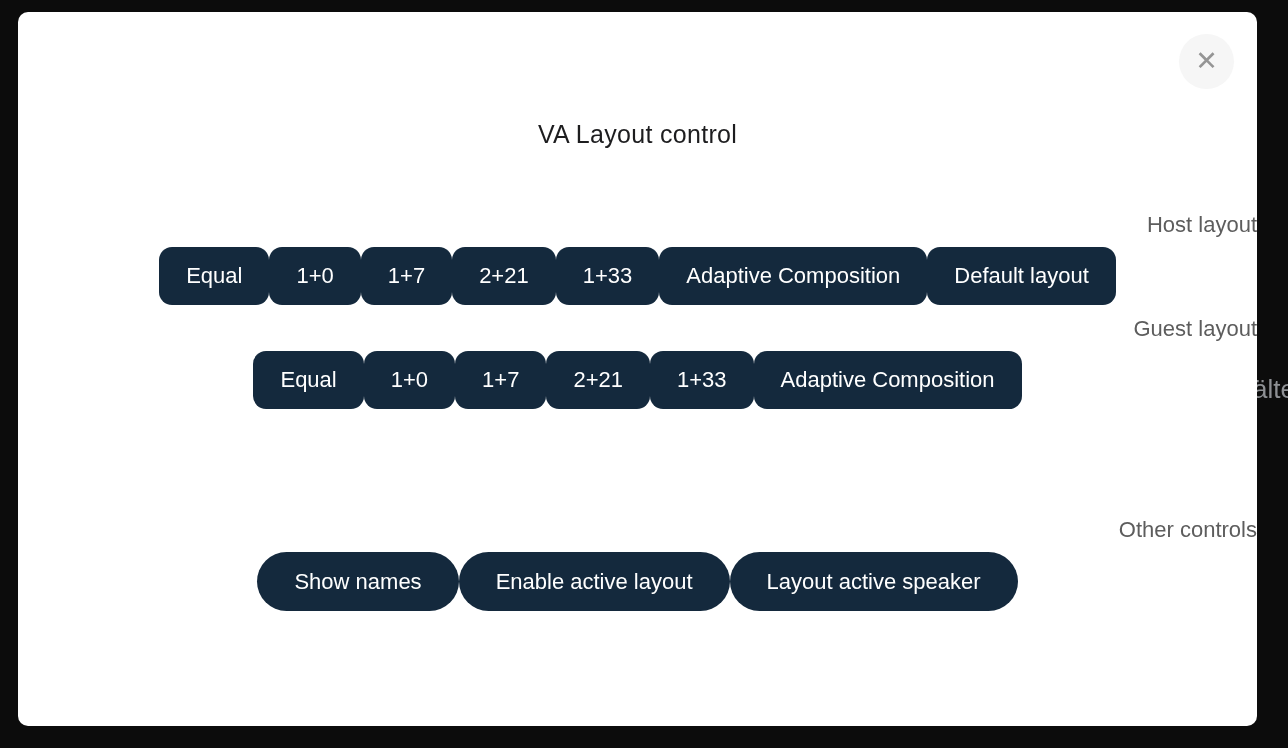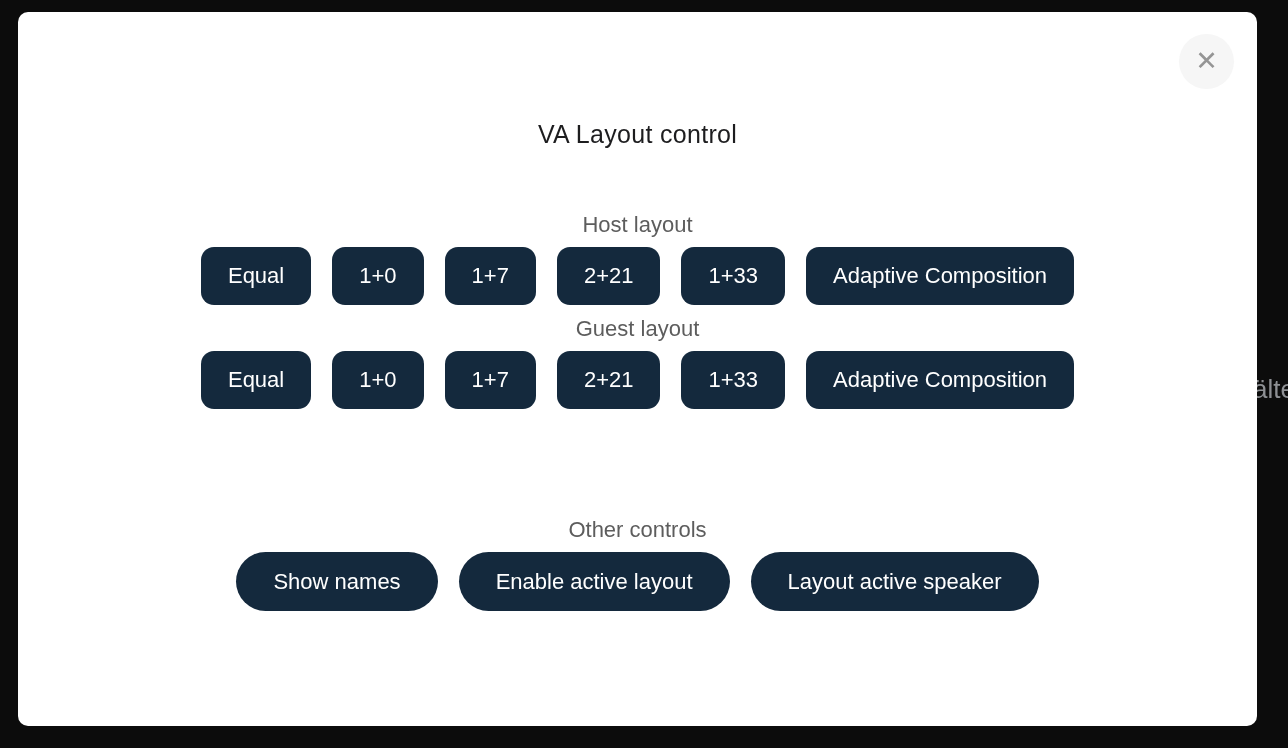--- a/index.html
+++ b/index.html
@@ -47,33 +47,32 @@
   }
   .modal-title {
     text-align: center;
     margin-top: 108px;
     font-size: 25px;
     font-weight: 400;
     color: #1d1d1f;
     letter-spacing: 0.3px;
   }
   .section-label {
-    text-align: center;
+    text-align: right;
     font-size: 22px;
     color: #5d5d5d;
     font-weight: 400;
   }
   .label-host   { margin-top: 63px; }
   .label-guest  { margin-top: 11px; }
   .label-other  { margin-top: 108px; }
   .btn-row {
     display: flex;
     justify-content: center;
     align-items: center;
-    gap: 21px;
     margin-top: 9px;
   }
   .btn {
     height: 58px;
     background: #14293d;
     color: #ffffff;
     border: none;
     border-radius: 13px;
     font-size: 22px;
     font-family: inherit;
@@ -105,20 +104,21 @@
 
     <div class="section-label label-host">Host layout</div>
 
     <div class="btn-row">
       <button class="btn">Equal</button>
       <button class="btn">1+0</button>
       <button class="btn">1+7</button>
       <button class="btn">2+21</button>
       <button class="btn">1+33</button>
       <button class="btn">Adaptive Composition</button>
+      <button class="btn">Default layout</button>
     </div>
 
     <div class="section-label label-guest">Guest layout</div>
 
     <div class="btn-row">
       <button class="btn">Equal</button>
       <button class="btn">1+0</button>
       <button class="btn">1+7</button>
       <button class="btn">2+21</button>
       <button class="btn">1+33</button>

